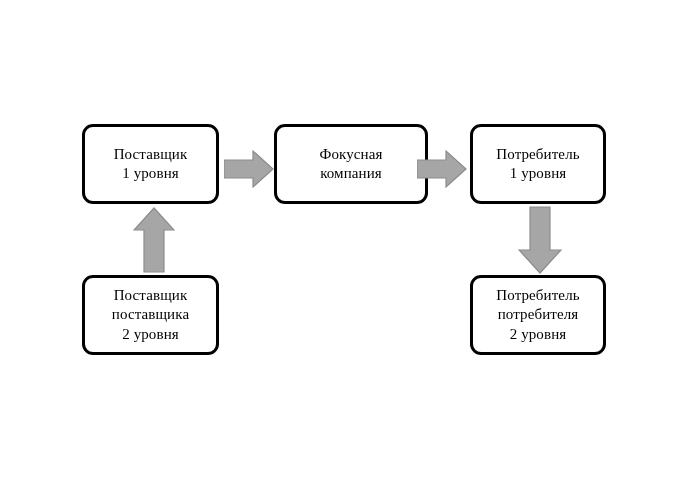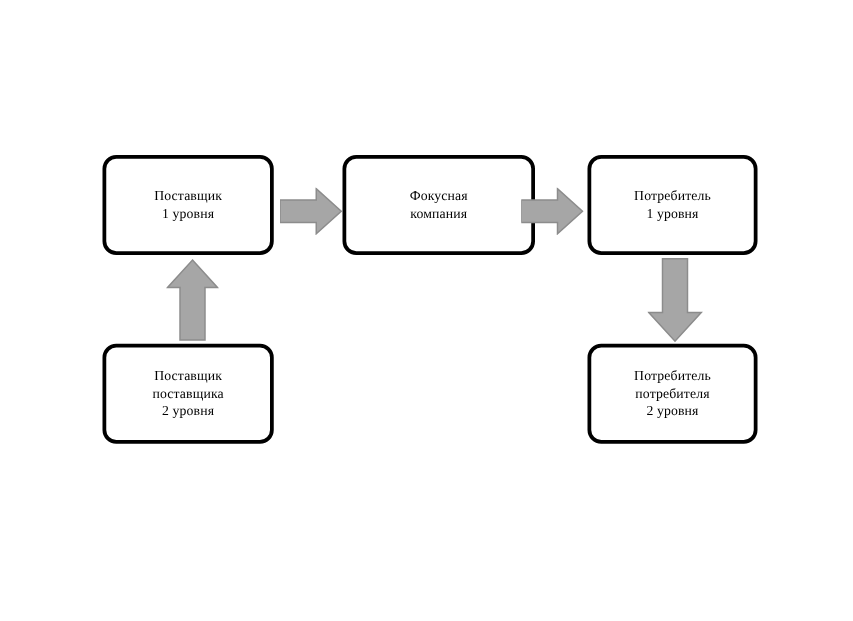--- a/index.html
+++ b/index.html
@@ -26,21 +26,21 @@
     background: #ffffff;
     border: 3px solid #000000;
     border-radius: 11px;
     display: flex;
     align-items: center;
     justify-content: center;
     text-align: center;
   }
   .node .label {
     font-family: "Liberation Serif", "DejaVu Serif", serif;
-    font-size: 11px;
+    font-size: 15px;
     line-height: 1.30;
     color: #000000;
     letter-spacing: 0.1px;
     padding: 0 6px;
     white-space: pre-line;
   }
 
   
   #node-supplier-t1   { left: 82px;  top: 124px; width: 137px; height: 80px; }
   #node-focal-company { left: 274px; top: 124px; width: 154px; height: 80px; }

